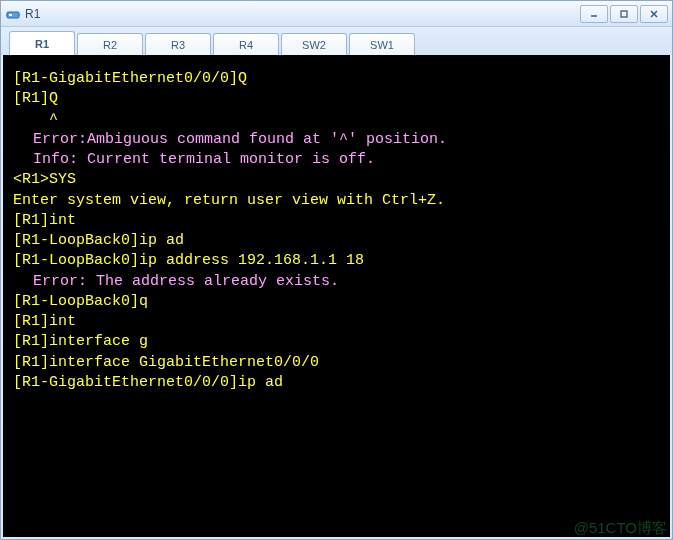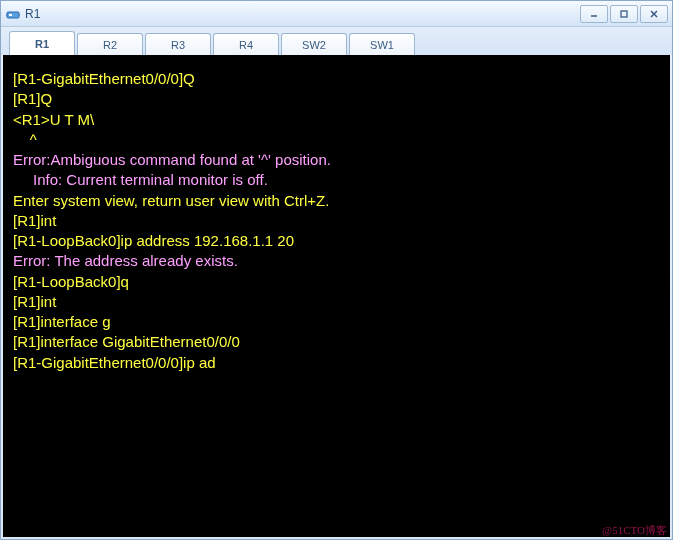--- a/index.html
+++ b/index.html
@@ -85,38 +85,38 @@
       background: #ffffff;
       font-weight: 600;
       height: 24px;
       position: relative;
       z-index: 2;
     }
     .terminal-wrap {
       flex: 1;
       background: #000000;
       padding: 14px 10px 6px 10px;
-      font-family: Liberation Sans, sans-serif;
+      font-family: Liberation Mono, monospace;
       font-size: 15px;
       line-height: 1.35;
       overflow: hidden;
       position: relative;
       margin: 0 2px 2px 2px;
     }
     .tl { white-space: pre; }
     .yellow { color: #ffff40; }
-    .error { color: #ffa0ff; }
+    .error { color: #ffa0ff; margin-left: 20px; }
     .info  { color: #ffa0ff; margin-left: 20px; }
     .watermark {
       position: absolute;
       right: 6px;
       bottom: 2px;
-      font-family: Liberation Serif, serif;
-      font-size: 11px;
-      color: #be185d;
+      font-family: Liberation Sans, sans-serif;
+      font-size: 15px;
+      color: #14532d;
       opacity: 0.8;
     }
   </style>
 </head>
 <body>
 
 <div class="window">
   <div class="titlebar">
     <span class="title-icon">
       <svg width="14" height="14" viewBox="0 0 14 14">
@@ -163,27 +163,28 @@
       </div>
       <div class="tab">
         <span>SW1</span>
       </div>
     </div>
 
   <div class="terminal-wrap" id="terminal">
       <div class="tl yellow"></div>
       <div class="tl yellow">[R1-GigabitEthernet0/0/0]Q</div>
       <div class="tl yellow">[R1]Q</div>
-      <div class="tl yellow">&lt;R1&gt;U T M\</div>
       <div class="tl yellow">    ^</div>
       <div class="tl error">Error:Ambiguous command found at '^' position.</div>
       <div class="tl info">Info: Current terminal monitor is off.</div>
+      <div class="tl yellow">&lt;R1&gt;SYS</div>
       <div class="tl yellow">Enter system view, return user view with Ctrl+Z.</div>
       <div class="tl yellow">[R1]int</div>
-      <div class="tl yellow">[R1-LoopBack0]ip address 192.168.1.1 20</div>
+      <div class="tl yellow">[R1-LoopBack0]ip ad</div>
+      <div class="tl yellow">[R1-LoopBack0]ip address 192.168.1.1 18</div>
       <div class="tl error">Error: The address already exists.</div>
       <div class="tl yellow">[R1-LoopBack0]q</div>
       <div class="tl yellow">[R1]int</div>
       <div class="tl yellow">[R1]interface g</div>
       <div class="tl yellow">[R1]interface GigabitEthernet0/0/0</div>
       <div class="tl yellow">[R1-GigabitEthernet0/0/0]ip ad</div>
     </div>
 </div>
 
 <div class="watermark">@51CTO博客</div>

